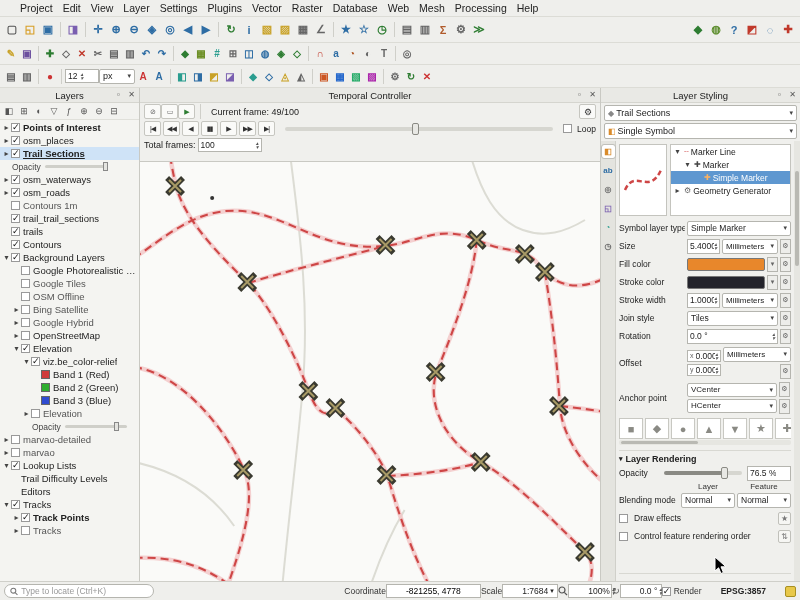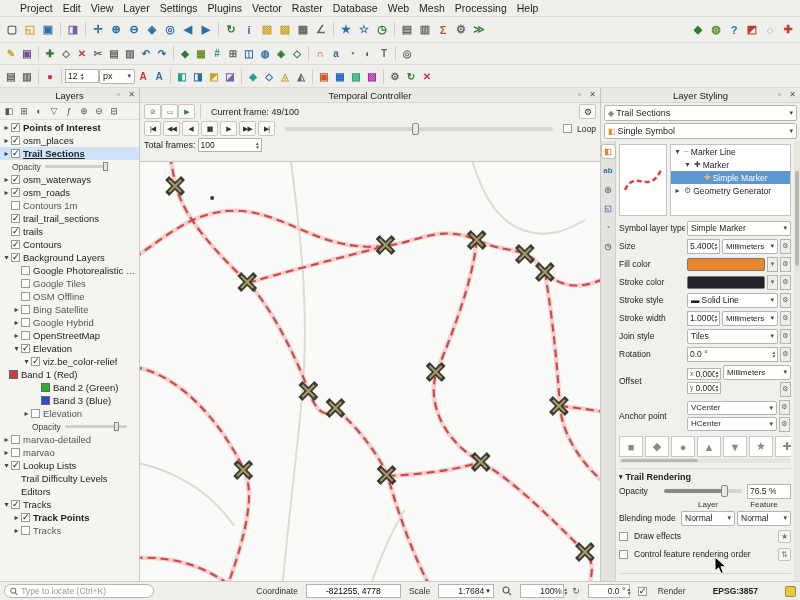--- a/index.html
+++ b/index.html
@@ -77,21 +77,21 @@
 .colu{width:68px;flex:0 0 auto;display:flex;flex-direction:column;gap:2px}
 .shape-strip{display:flex;gap:2px;margin:3px 0 1px 0;overflow:hidden;flex:0 0 auto}
 .shape{width:24px;height:21px;background:#fff;border:1px solid #c8c8c2;display:flex;align-items:center;justify-content:center;color:#8a8a84;font-size:11px;flex:0 0 auto}
 .hscroll{height:5px;background:#e6e6e1;border-radius:2px;position:relative;margin-bottom:2px}
 .hthumb{position:absolute;left:2px;top:1px;height:3px;width:45%;background:#b9b9b3;border-radius:2px}
 .lr-header{display:flex;align-items:center;gap:3px;font-size:9px;font-weight:bold;margin-top:3px;border-top:1px solid #d8d8d2;padding-top:3px}
 .colhead{flex:1;text-align:center;font-size:8px;color:#333}
 .cbrow{display:flex;align-items:center;gap:3px;margin:2.5px 0;font-size:8.5px}
 .minib{width:13px;height:13px;border:1px solid #c0c0ba;background:#f6f6f3;border-radius:2px;display:flex;align-items:center;justify-content:center;font-size:8px;color:#777;margin-left:auto}
 .bottombar{margin-top:auto;display:flex;align-items:center;gap:4px;border-top:1px solid #d8d8d2;padding-top:4px}
-.statusbar{height:19px;display:flex;align-items:center;background:#efefec;border-top:1px solid #cfcfc9;padding:0 4px;gap:8px;font-size:9px;white-space:nowrap}
+.statusbar{height:19px;display:flex;align-items:center;background:#efefec;border-top:1px solid #cfcfc9;padding:0 4px;gap:0;font-size:9px;white-space:nowrap}
 .locate{width:150px;height:14px;background:#fff;border:1px solid #b5b5af;border-radius:7px;display:flex;align-items:center;padding:0 5px;gap:3px;flex:0 0 auto}
 .locate input{border:none;outline:none;font-size:8.5px;width:100%;color:#555;background:transparent;font-family:"Liberation Sans",sans-serif}
 .locate input::placeholder{color:#999}
 .sbox{background:#fff;border:1px solid #b5b5af;height:14px;display:flex;align-items:center;padding:0 19px;font-size:8.5px;gap:2px}
 .slabel{color:#333;font-size:8.5px}
 .msgico{width:11px;height:11px;background:#e8c84a;border:1px solid #a89022;border-radius:2px;flex:0 0 auto}
 #cursor{position:absolute;left:714px;top:556px;z-index:99;pointer-events:none}
 </style>
 </head>
 <body>
@@ -335,21 +335,21 @@
           <div class="trow" style="padding-left: 12px;">
             <span class="exp">▾</span>
             <span class="cb on"></span>
             <span class="lbl">Elevation</span>
           </div>
           <div class="trow" style="padding-left: 22px;">
             <span class="exp">▾</span>
             <span class="cb on"></span>
             <span class="lbl">viz.be_color-relief</span>
           </div>
-          <div class="trow" style="">
+          <div class="trow" style="padding-left: 32px;">
             <span class="exp"></span>
             <span class="sw" style="background: rgb(208, 59, 59);"></span>
             <span class="lbl">Band 1 (Red)</span>
           </div>
           <div class="trow" style="padding-left: 32px;">
             <span class="exp"></span>
             <span class="sw" style="background: rgb(47, 174, 47);"></span>
             <span class="lbl">Band 2 (Green)</span>
           </div>
           <div class="trow" style="padding-left: 32px;">
@@ -632,29 +632,20 @@
             <span class="ddb">⚙</span>
           </div>
 
           <div class="frow">
             <span class="flabel">Stroke color</span>
             <span class="colorbar" id="strokeBar" style="background: rgb(35, 35, 43);"></span>
             <span class="ddb">▾</span>
             <span class="ddb">⚙</span>
           </div>
 
-          <div class="frow">
-            <span class="flabel">Stroke style</span>
-            <span class="combo" style="flex:1;height:15px;font-size:8.5px">
-              <span>▬</span>
-              <span>Solid Line</span>
-              <i class="da">▾</i>
-            </span>
-            <span class="ddb">⚙</span>
-          </div>
 
           <div class="frow">
             <span class="flabel">Stroke width</span>
             <span class="spin">
               <span class="val">1.000000</span>
               <i class="updn">
                   <i>▴</i>
                   <i>▾</i>
                 </i>
             </span>
@@ -742,21 +733,21 @@
               <div class="shape">▼</div>
               <div class="shape">★</div>
               <div class="shape">✚</div>
             </div>
           <div class="hscroll">
               <span class="hthumb"></span>
             </div>
 
           <div class="lr-header">
             <span style="font-size:7px">▾</span>
-            <span>Trail Rendering</span>
+            <span>Layer Rendering</span>
           </div>
 
           <div class="frow">
             <span class="flabel" style="width:40px">Opacity</span>
             <span class="slider" style="margin: 0px 3px; background: linear-gradient(to right, rgb(138, 138, 132) 76.5%, rgb(214, 214, 208) 76.5%);">
               <span class="h" id="opHandle" style="left: calc(76.5% - 3px);"></span>
             </span>
             <span class="spin" style="flex:0 0 auto;width:44px">
               <span class="val">76.5 %</span>
             </span>

